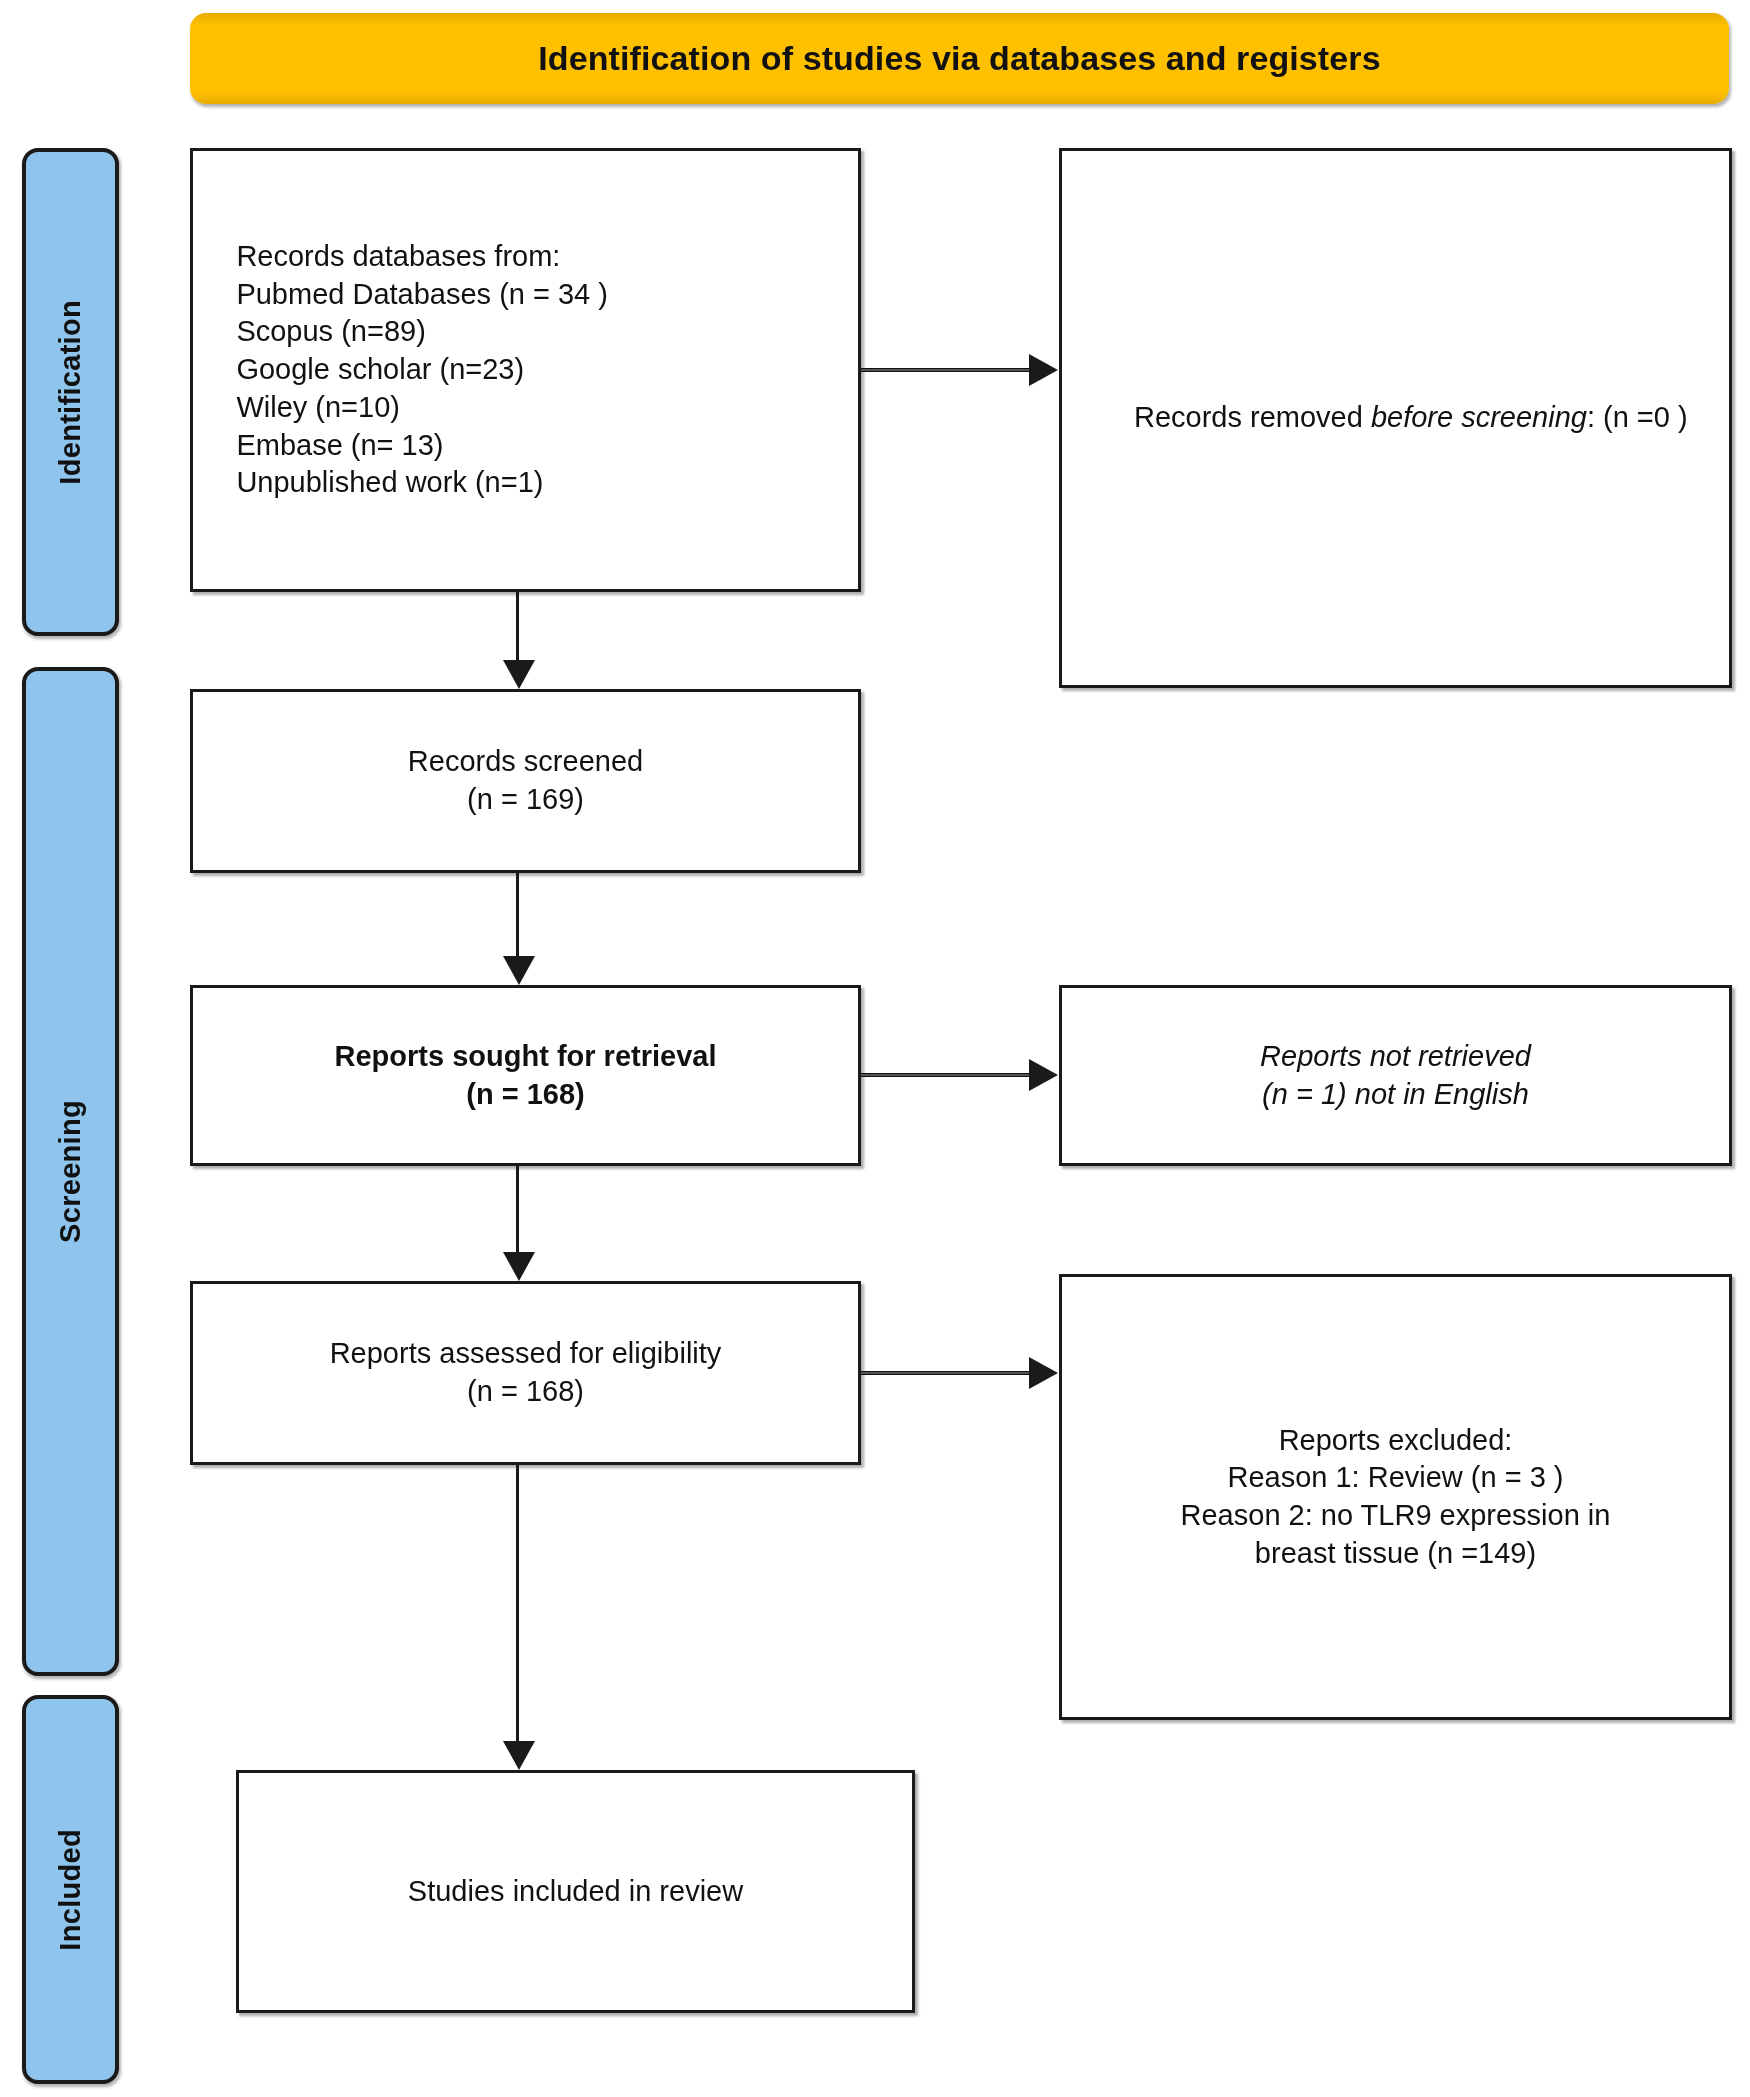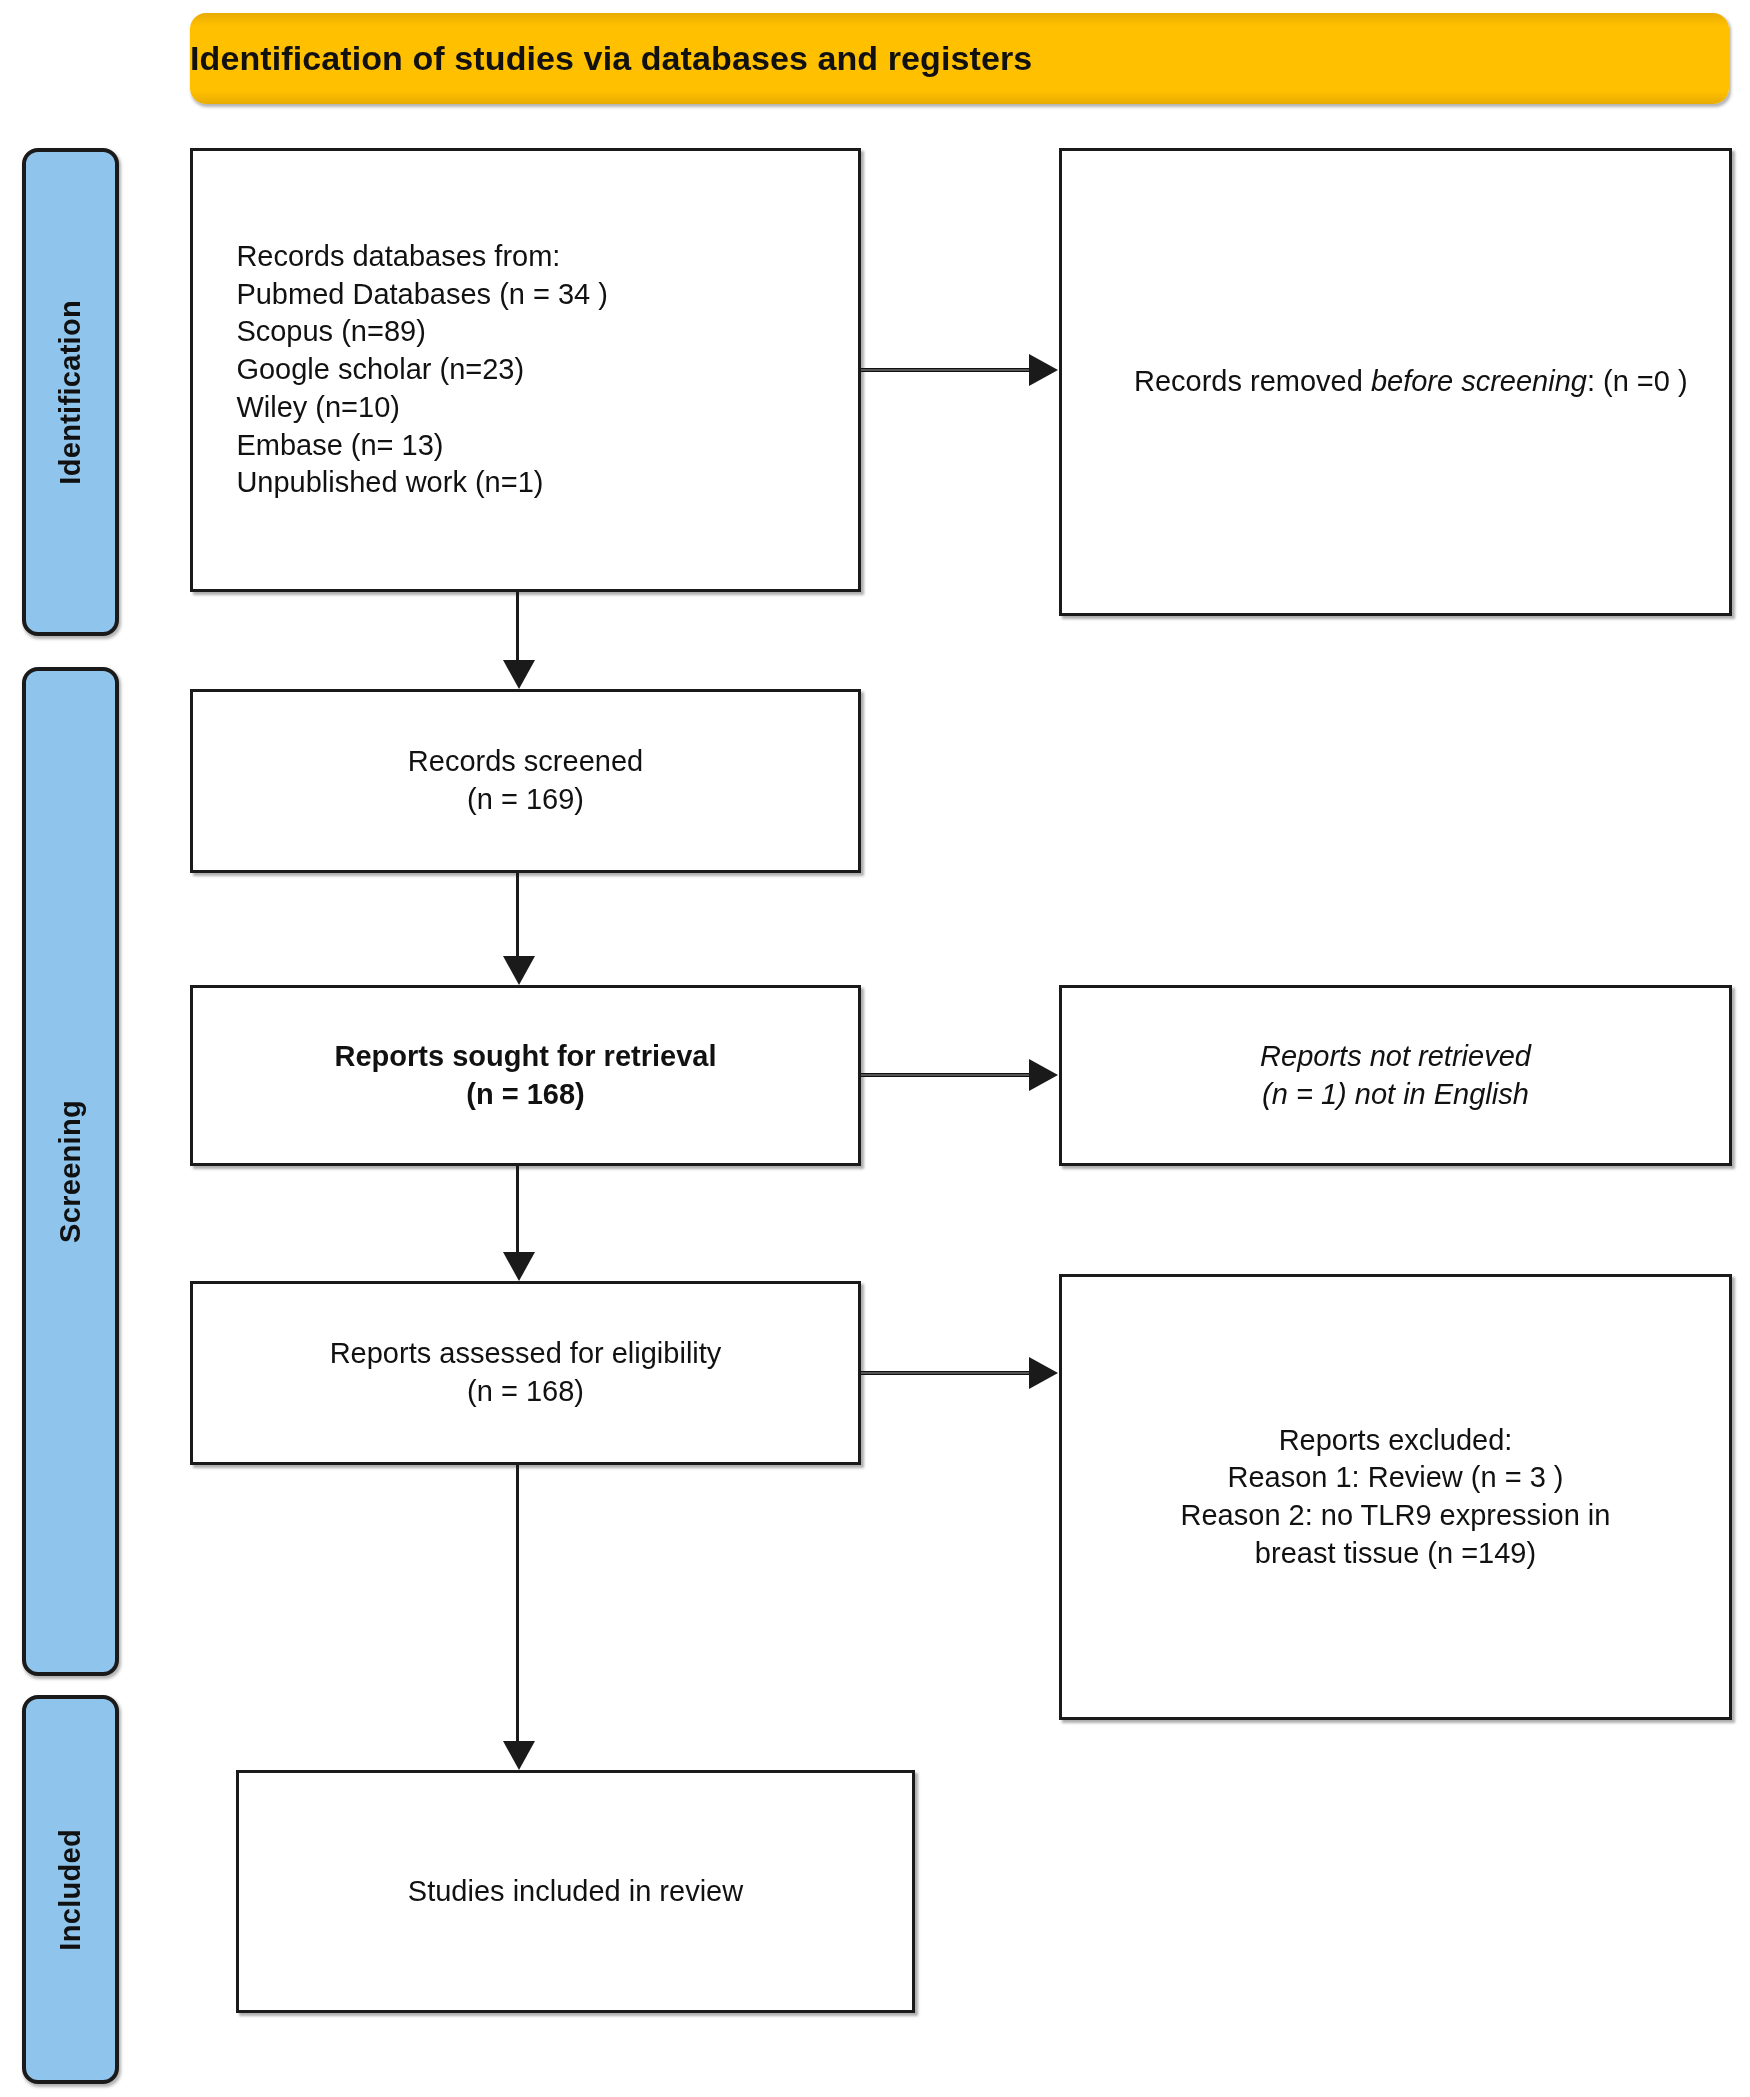--- a/index.html
+++ b/index.html
@@ -23,21 +23,21 @@
     position: absolute;
     left: 190px;
     top: 12.5px;
     width: 1539px;
     height: 91px;
     background: linear-gradient(180deg, #e8ab00 0%, #ffc000 14%, #ffc000 86%, #e8ab00 100%);
     border-radius: 16px;
     box-shadow: 1.9px 2.5px 3.1px rgba(0,0,0,0.30);
     display: flex;
     align-items: center;
-    justify-content: flex-start;
+    justify-content: center;
   }
   .banner-text {
     font-size: 34px;
     font-weight: bold;
     color: #111111;
     letter-spacing: 0.1px;
     text-align: center;
   }
 
   
@@ -82,21 +82,21 @@
     width: 100%;
     font-size: 29px;
     line-height: 1.30;
     color: #111111;
   }
   .box.center .txt { text-align: center; }
   .box.left   .txt { text-align: left; padding-left: 26px; }
   .box .txt em { font-style: italic; }
 
   #box-identified    { left: 190px;  top: 148px;  width: 671px; height: 444px; }
-  #box-removed       { left: 1059px; top: 148px;  width: 673px; height: 468px; padding-left: 48px; }
+  #box-removed       { left: 1059px; top: 148px;  width: 673px; height: 540px; padding-left: 48px; }
   #box-screened      { left: 190px;  top: 689px; width: 671px; height: 184px; }
   #box-sought        { left: 190px;  top: 985px; width: 671px; height: 181px; font-weight: bold; }
   #box-notretrieved  { left: 1059px; top: 985px; width: 673px; height: 181px; font-style: italic; }
   #box-assessed      { left: 190px;  top: 1281px; width: 671px; height: 184px; }
   #box-excluded      { left: 1059px; top: 1274px; width: 673px; height: 446px; }
   #box-included      { left: 236px;  top: 1770px; width: 679px; height: 243px; }
 
   
   .v-line {
     position: absolute;

